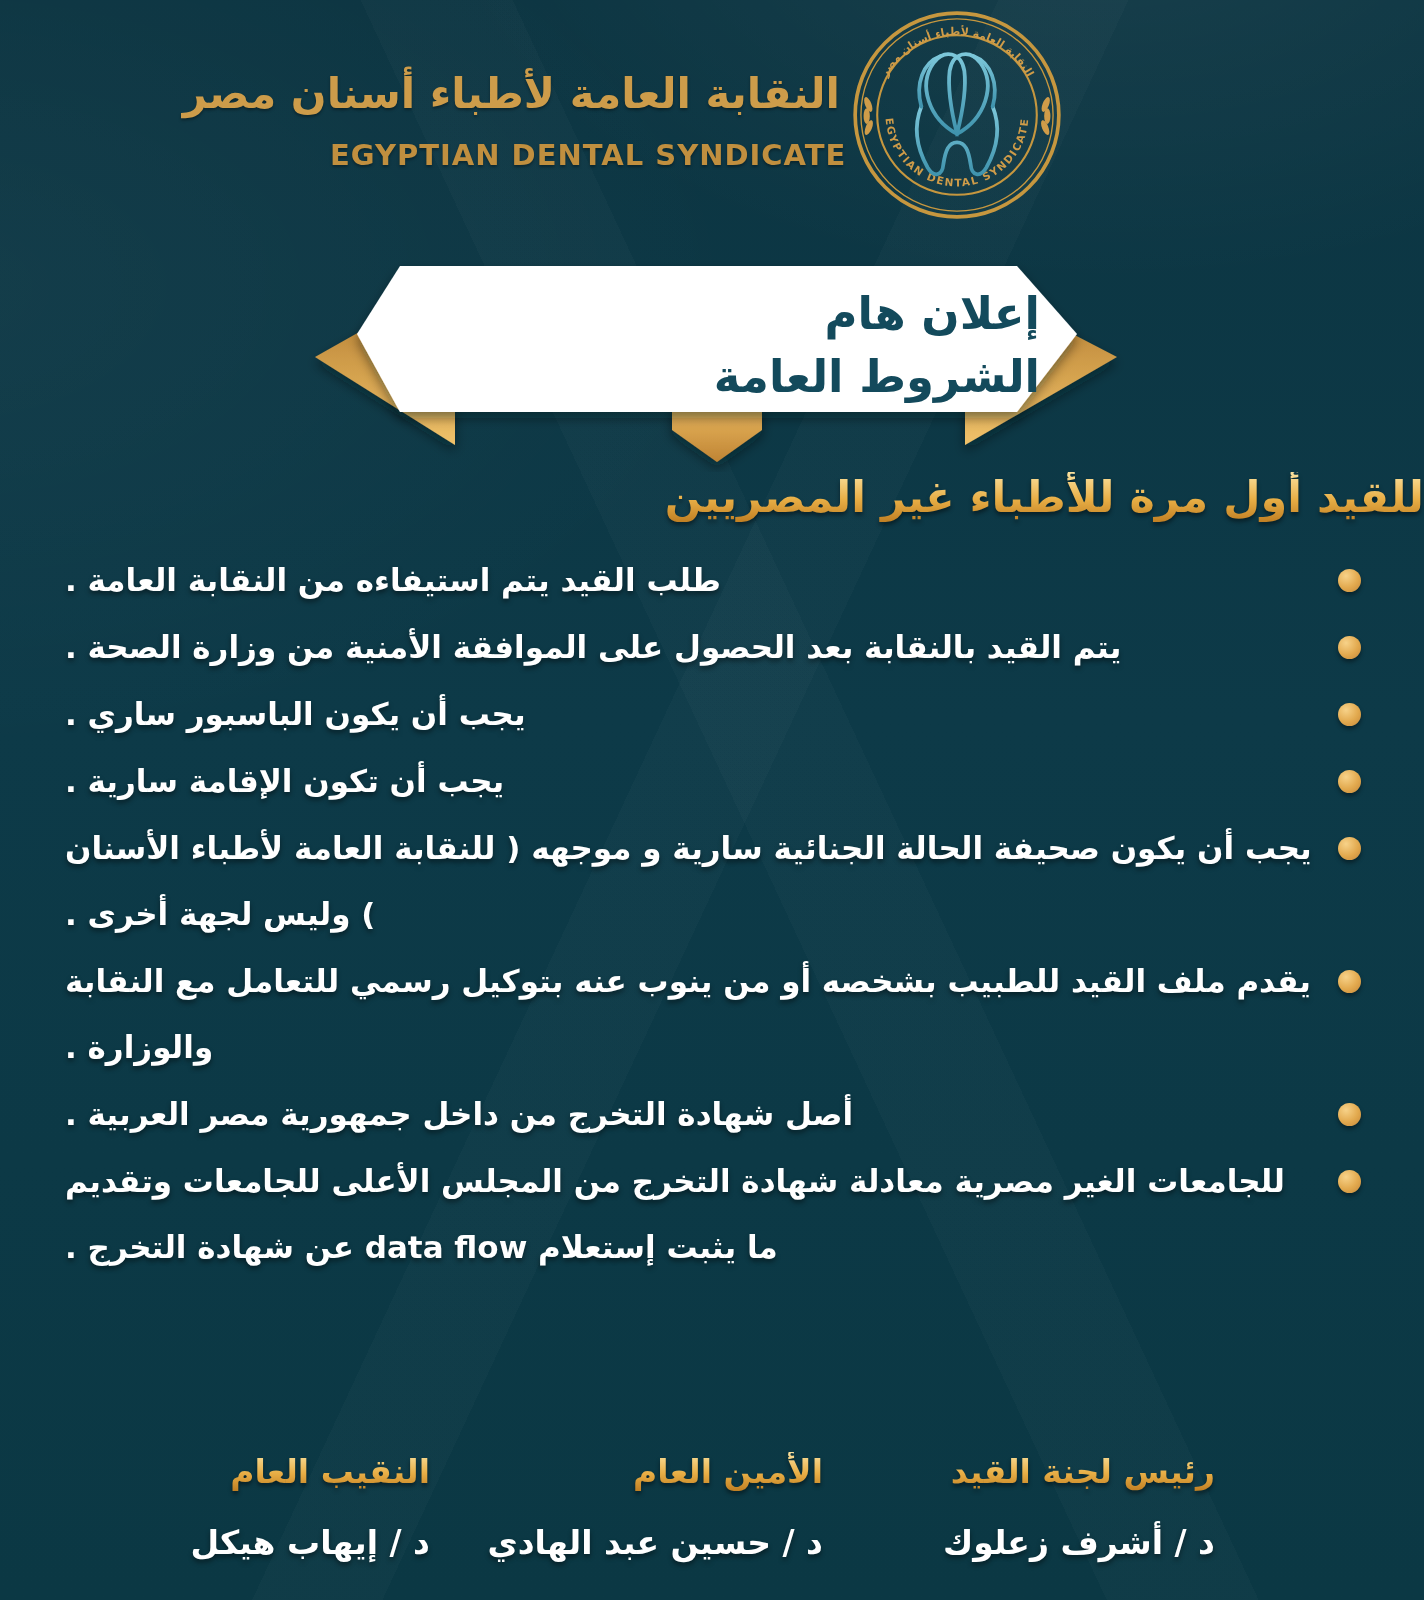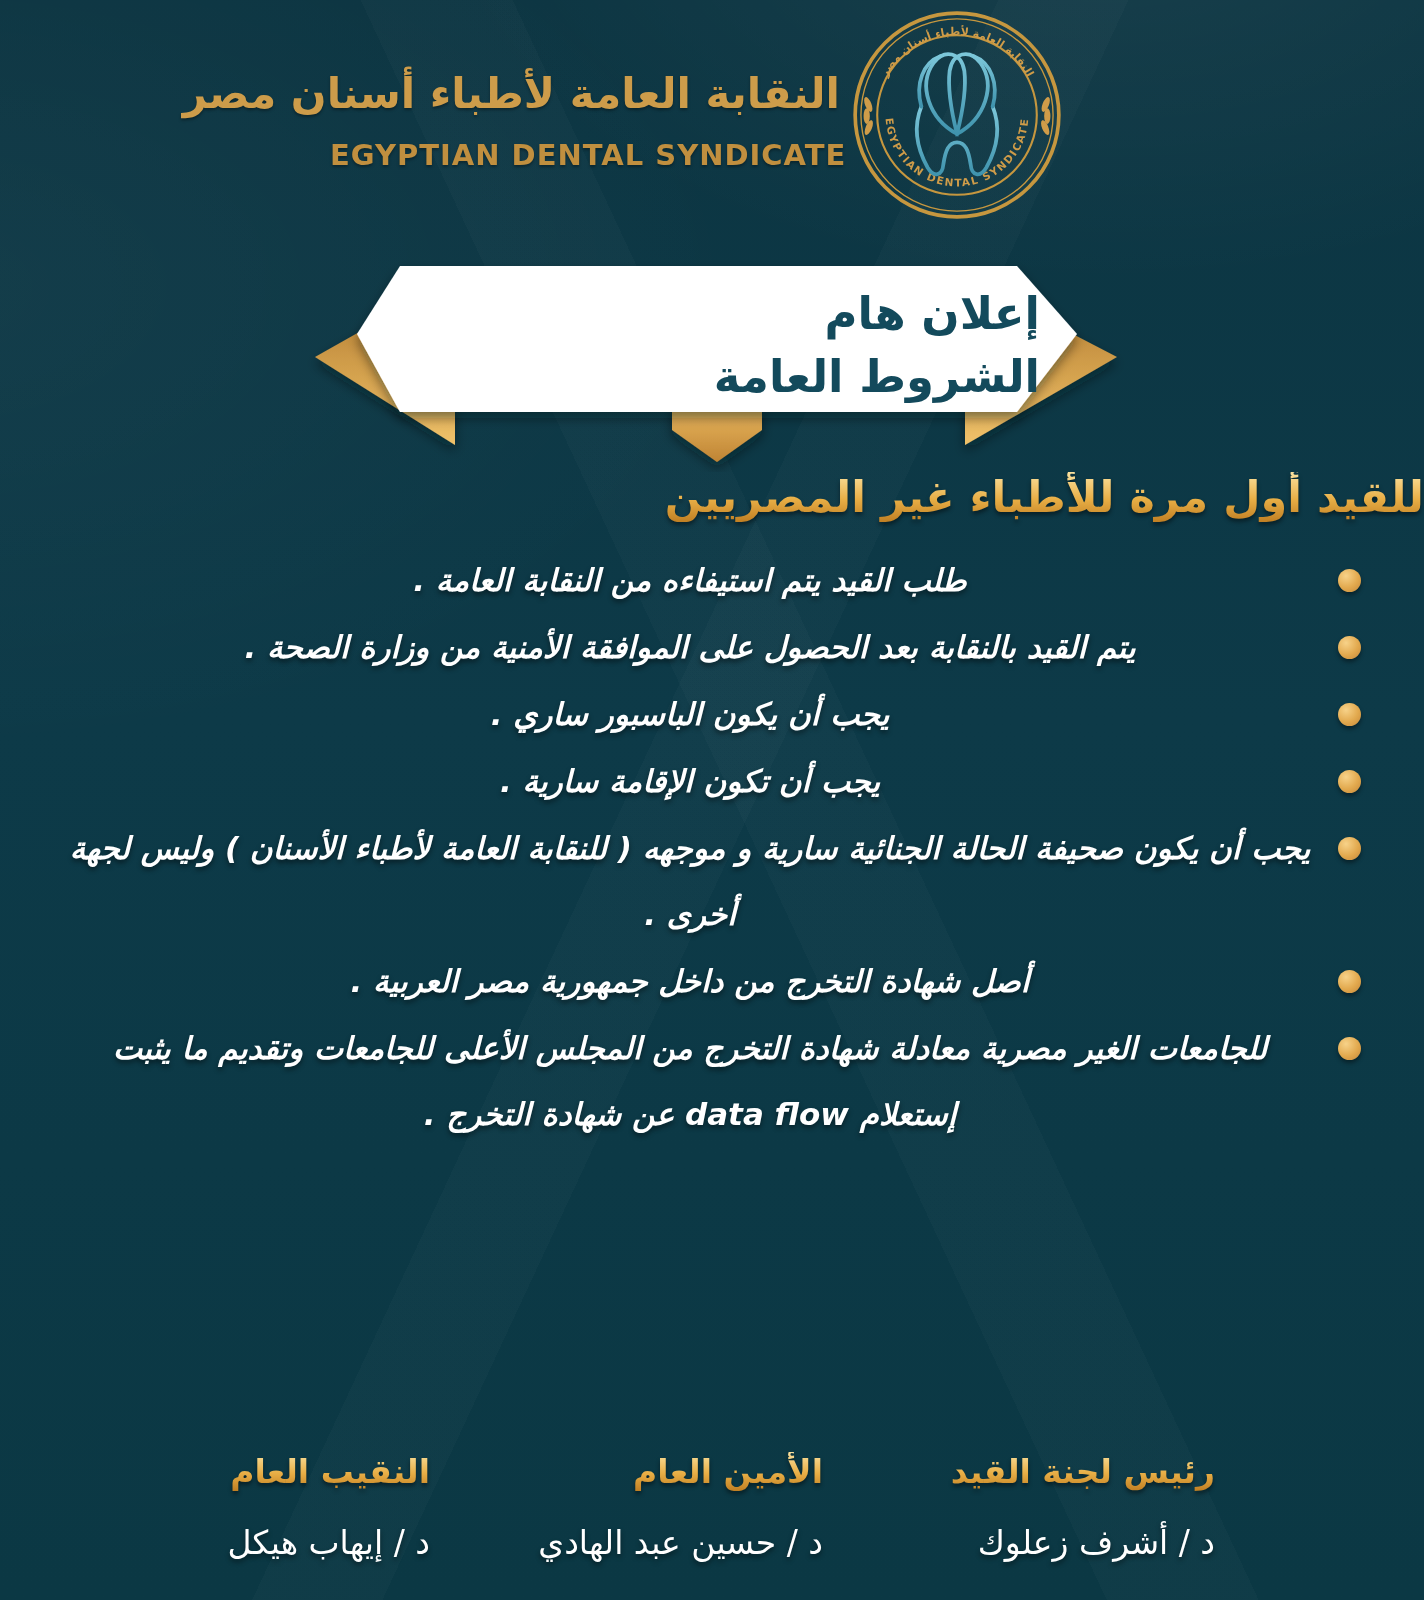--- a/index.html
+++ b/index.html
@@ -49,37 +49,36 @@
       -webkit-background-clip:text;background-clip:text;color:transparent;
       text-shadow:none;filter:drop-shadow(0 3px 2px rgba(0,0,0,.45));
     }
   }
 
   
   ul.blist{
     left:65px;top:547px;width:1300px;margin:0;padding:0;list-style:none;
   }
   ul.blist li{
-    position:relative;direction:rtl;text-align:center;
+    position:relative;direction:rtl;text-align:left;
     padding-right:50px;margin:0 0 1px 0;
     color:#ffffff;font-size:31px;font-weight:bold;line-height:66px;
     text-shadow:0 3px 5px rgba(0,0,0,.45);
-    font-style:italic;
   }
   ul.blist li .dot{
     position:absolute;right:4px;top:22px;width:23px;height:23px;border-radius:50%;
     background:radial-gradient(circle at 35% 30%, #f7d289 0%, #e2a94e 55%, #c5873a 100%);
     box-shadow:0 3px 4px rgba(0,0,0,.4);
   }
 
   
   .sig-col{top:1452px;width:310px;}
   .sig-title{font-size:33px;font-weight:bold;white-space:nowrap;}
   .sig-name{
-    margin-top:32px;color:#ffffff;font-size:33px;font-weight:normal;white-space:nowrap;
+    margin-top:32px;color:#ffffff;font-size:33px;font-weight:bold;white-space:nowrap;
     text-shadow:0 3px 5px rgba(0,0,0,.45);
   }
   .sig1{left:905px;}
   .sig2{left:513px;}
   .sig3{left:120px;}
 </style>
 </head>
 <body>
 
 <div class="abs hdr-ar">النقابة العامة لأطباء أسنان مصر</div>
@@ -159,20 +158,21 @@
 <div class="abs subtitle">
   <span class="gold-grad">للقيد أول مرة للأطباء غير المصريين</span>
 </div>
 
 <ul class="abs blist">
   <li><span class="dot"></span><span>طلب القيد يتم استيفاءه من النقابة العامة .</span></li>
   <li><span class="dot"></span><span>يتم القيد بالنقابة بعد الحصول على الموافقة الأمنية من وزارة الصحة .</span></li>
   <li><span class="dot"></span><span>يجب أن يكون الباسبور ساري .</span></li>
   <li><span class="dot"></span><span>يجب أن تكون الإقامة سارية .</span></li>
   <li><span class="dot"></span><span>يجب أن يكون صحيفة الحالة الجنائية سارية و موجهه ( للنقابة العامة لأطباء الأسنان ) وليس لجهة أخرى .</span></li>
+  <li><span class="dot"></span><span>يقدم ملف القيد للطبيب بشخصه أو من ينوب عنه بتوكيل رسمي للتعامل مع النقابة والوزارة .</span></li>
   <li><span class="dot"></span><span>أصل شهادة التخرج من داخل جمهورية مصر العربية .</span></li>
   <li><span class="dot"></span><span>للجامعات الغير مصرية معادلة شهادة التخرج من المجلس الأعلى للجامعات وتقديم ما يثبت إستعلام data flow عن شهادة التخرج .</span></li>
 </ul>
 
 <div class="abs sig-col sig1">
   <div class="sig-title gold-grad">رئيس لجنة القيد</div>
   <div class="sig-name">د / أشرف زعلوك</div>
 </div>
 <div class="abs sig-col sig2">
   <div class="sig-title gold-grad">الأمين العام</div>

